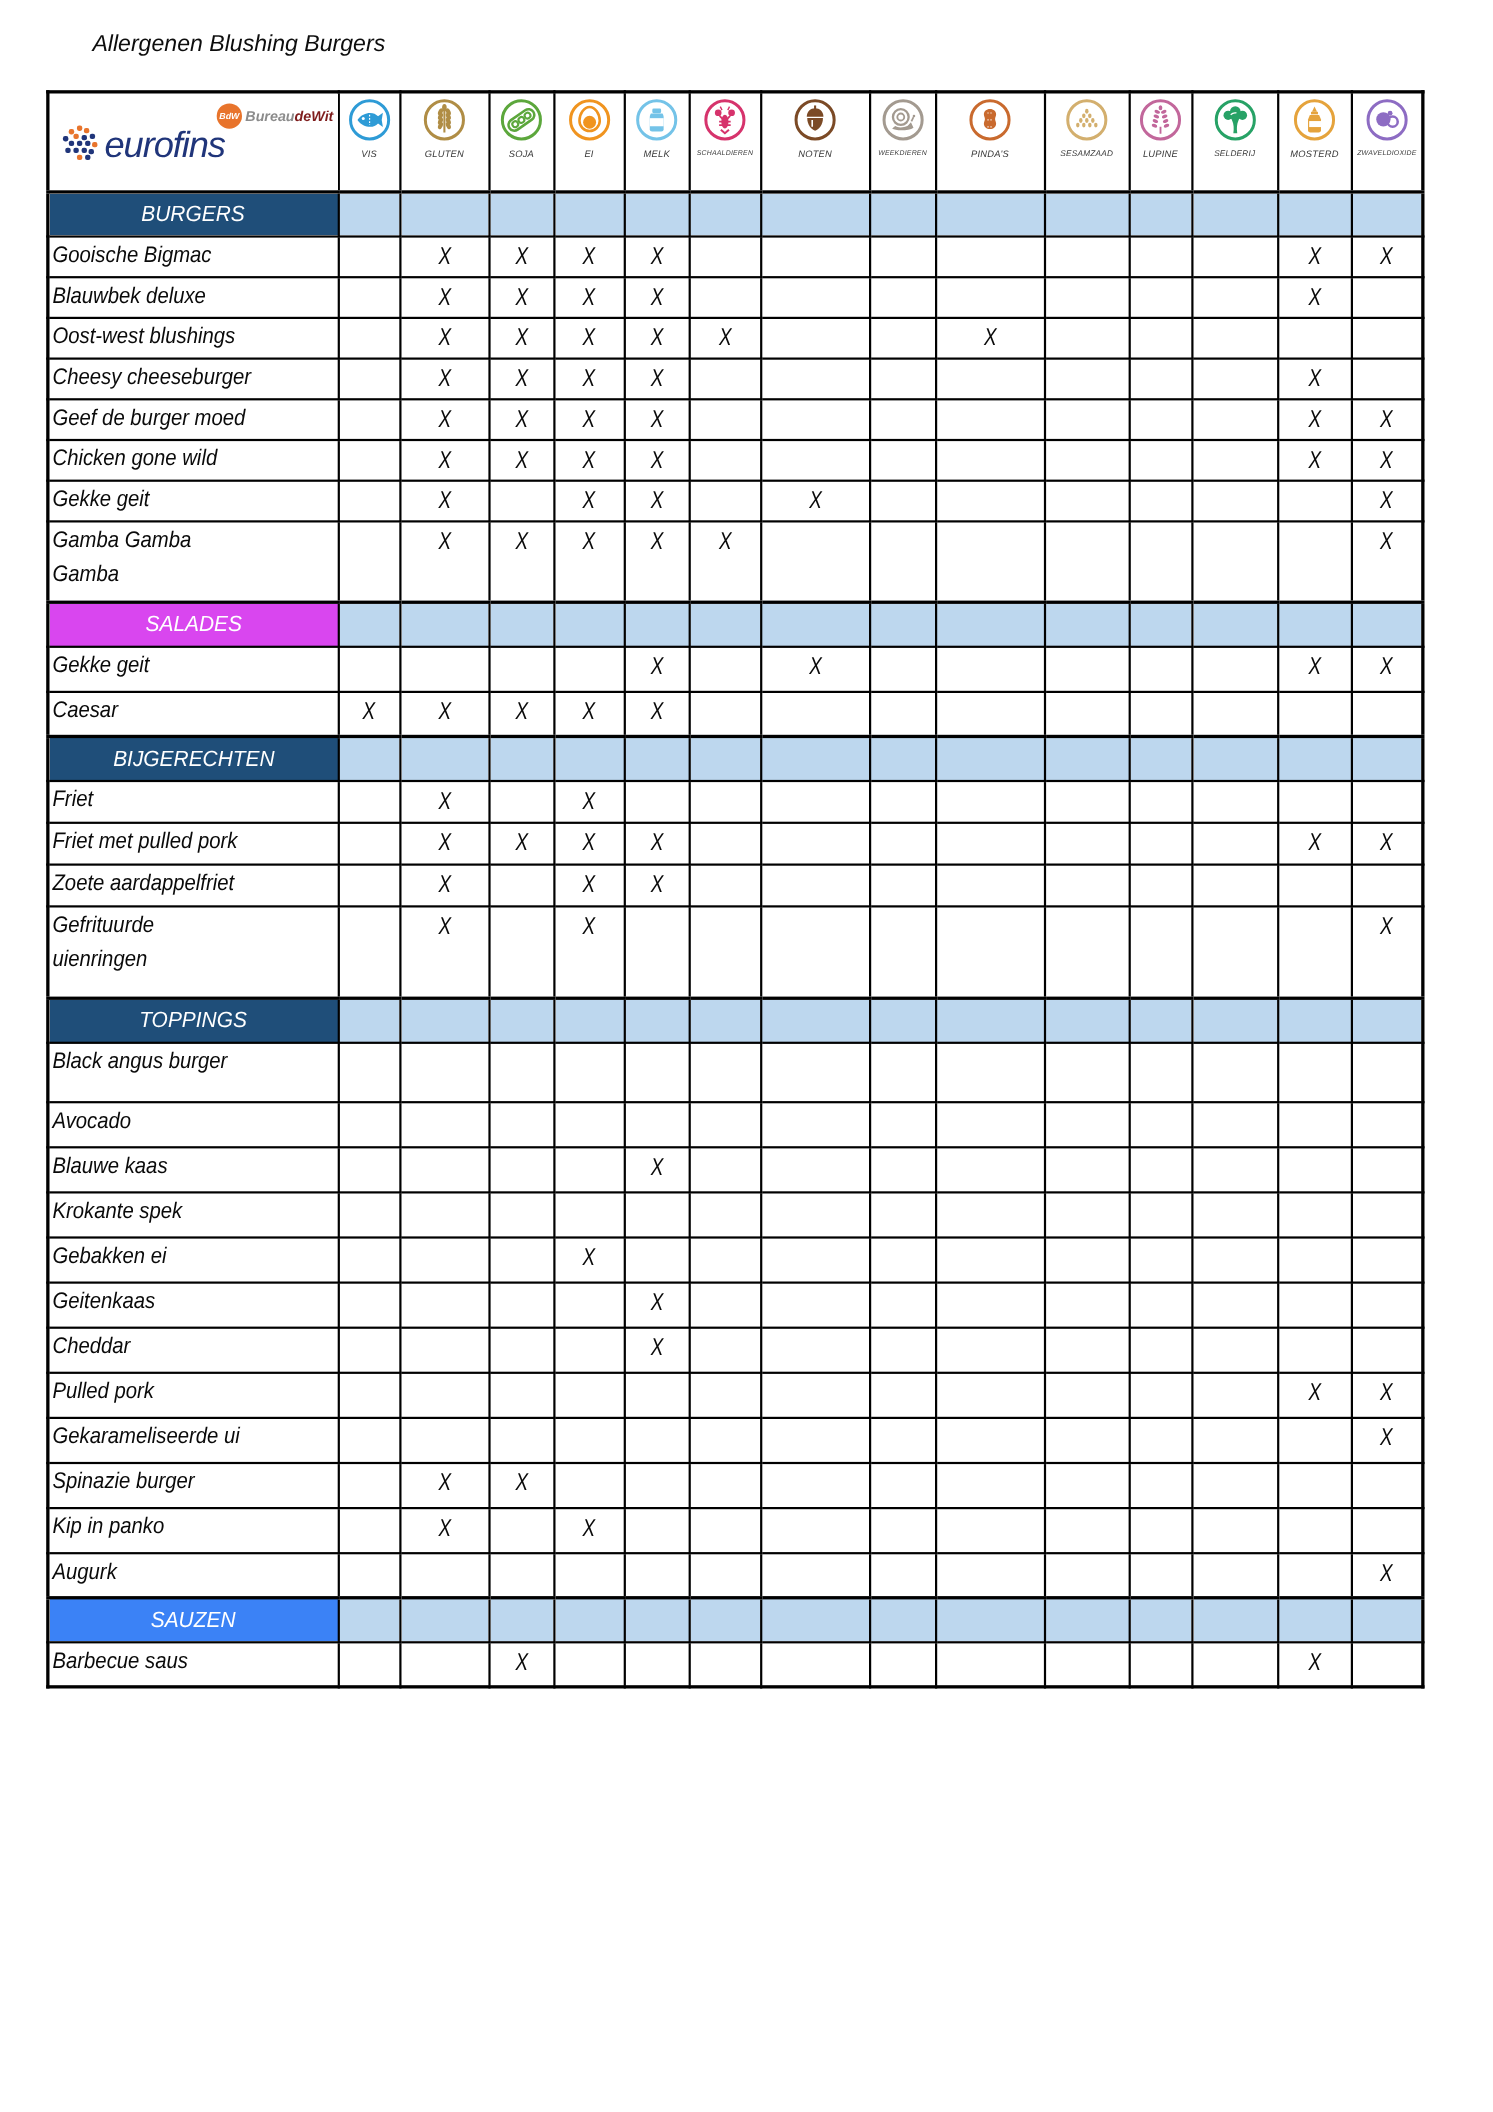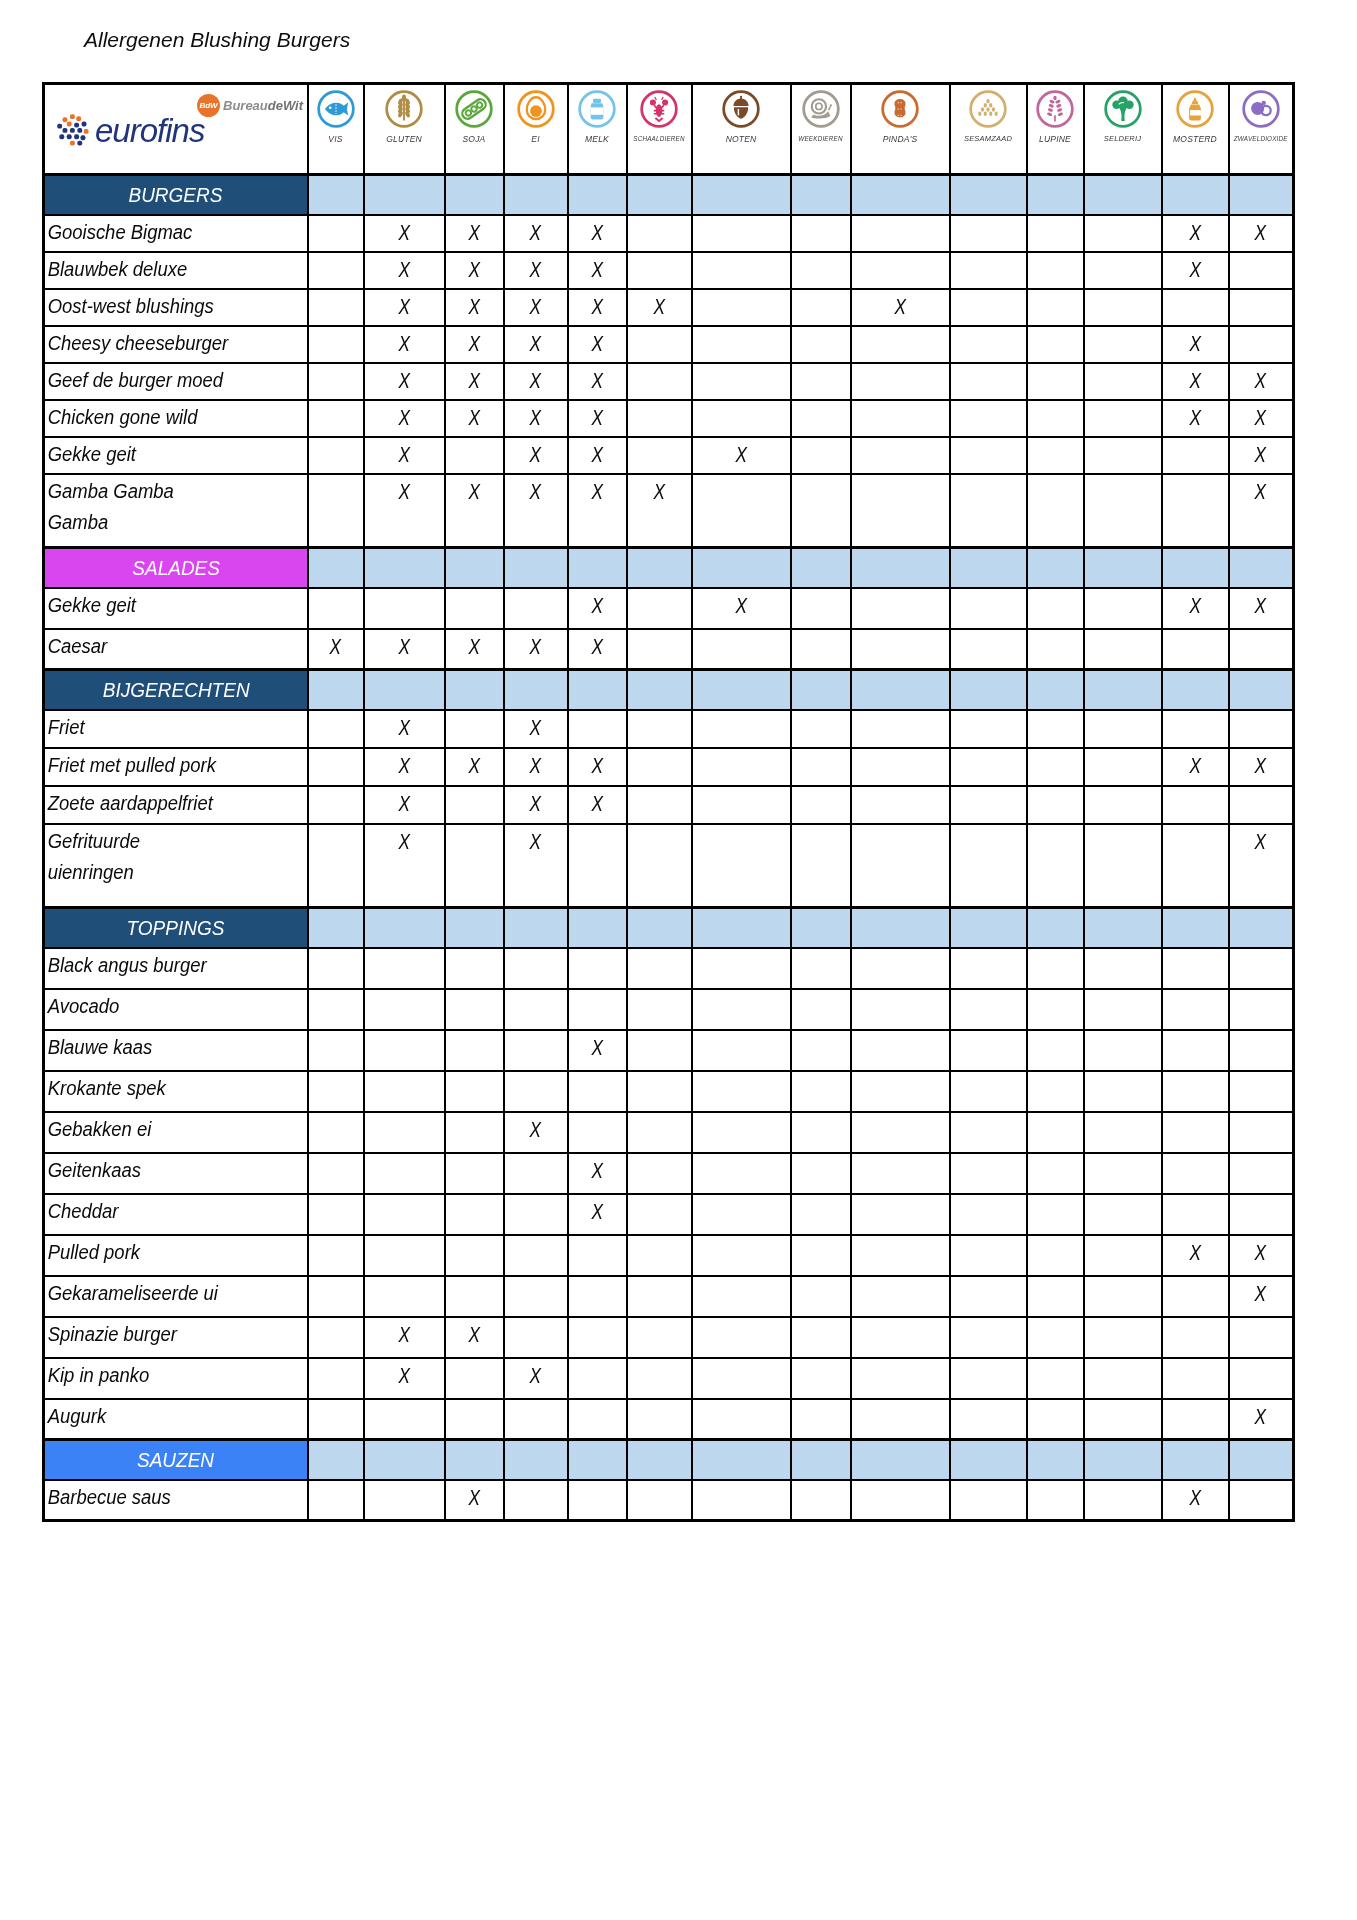--- a/index.html
+++ b/index.html
@@ -98,21 +98,21 @@
                     <rect x="20" y="22" width="4.6" height="4.6" rx="1.8" fill="#20357A"></rect>
                     <rect x="26" y="23" width="4.6" height="4.6" rx="1.8" fill="#20357A"></rect>
                     <rect x="16" y="28" width="4.6" height="4.6" rx="1.8" fill="#E8742C"></rect>
                     <rect x="23" y="28" width="4.6" height="4.6" rx="1.8" fill="#20357A"></rect>
                   </svg></span>
       <span class="eu-word">eurofins</span>
     </div>
     <div class="bureau">
       <span class="bdw-badge">BdW</span>
       <span class="bureau-txt">
-        <span style="color:#8c8c8c">Bureau</span><span style="color:#737373">deWit</span>
+        <span style="color:#8c8c8c">Bureau</span><span style="color:#7f1d1d">deWit</span>
       </span>
     </div>
   </th>
             <th>
     <div class="icon-box"><svg width="42" height="42" viewBox="0 0 40 40" xmlns="http://www.w3.org/2000/svg">
                   <circle cx="20" cy="20" r="16.5" fill="none" stroke="#2E9BD6" stroke-width="2.6"></circle>
                   <path d="M9.5 20c3-4.2 7-6 11-6 2.8 0 5 1 6.8 2.9l4.2-3.1-1 6.2 1 6.2-4.2-3.1C25.5 25 23.3 26 20.5 26c-4 0-8-1.8-11-6z" fill="#2E9BD6"></path>
          <circle cx="14.5" cy="18.8" r="1.3" fill="#fff"></circle>
          <path d="M20 15.5v9" stroke="#fff" stroke-width="1" stroke-dasharray="1.5 1.3"></path>
                 </svg></div>
@@ -569,21 +569,21 @@
             <td style="background:#BDD7EE"></td>
             <td style="background:#BDD7EE"></td>
             <td style="background:#BDD7EE"></td>
             <td style="background:#BDD7EE"></td>
             <td style="background:#BDD7EE"></td>
             <td style="background:#BDD7EE"></td>
             <td style="background:#BDD7EE"></td>
             <td style="background:#BDD7EE"></td>
             <td style="background:#BDD7EE"></td>
           </tr>
-          <tr style="height:41px">
+          <tr style="height:54px">
       <td class="row-name"><span class="nm">Black angus burger</span></td>
             <td class="mark-cell"></td>
             <td class="mark-cell"></td>
             <td class="mark-cell"></td>
             <td class="mark-cell"></td>
             <td class="mark-cell"></td>
             <td class="mark-cell"></td>
             <td class="mark-cell"></td>
             <td class="mark-cell"></td>
             <td class="mark-cell"></td>

